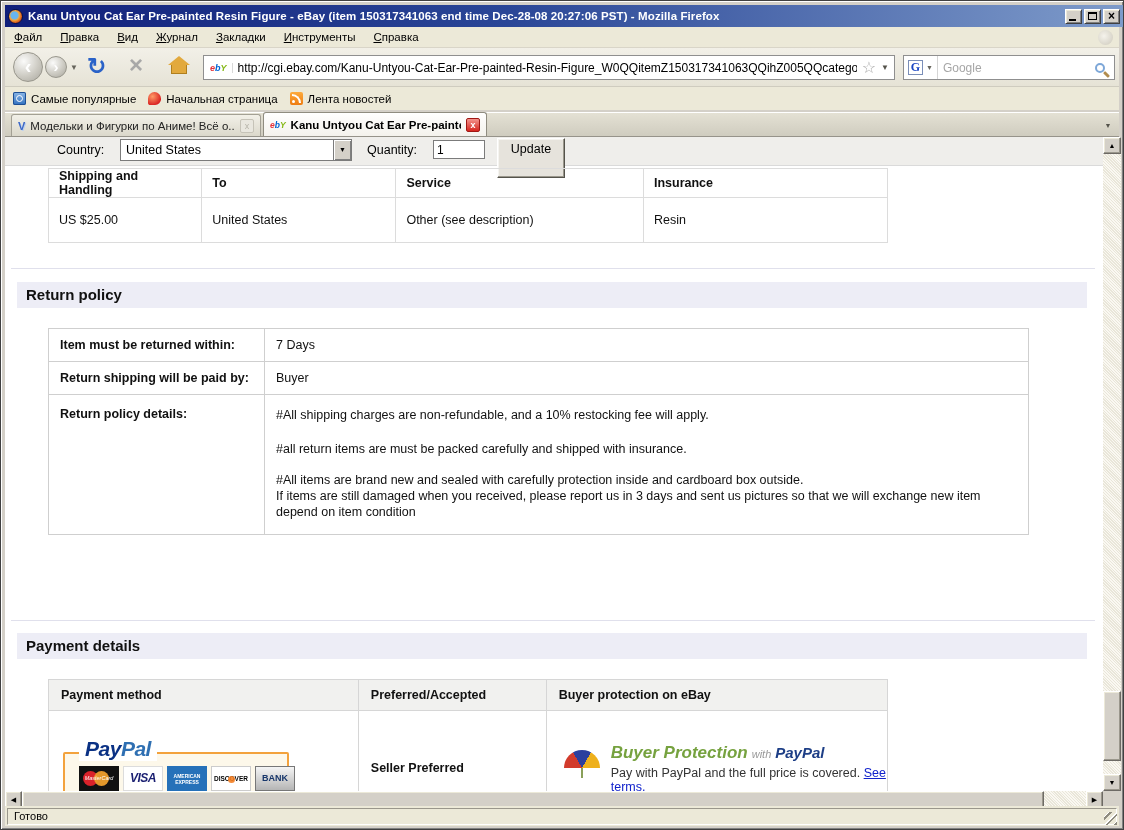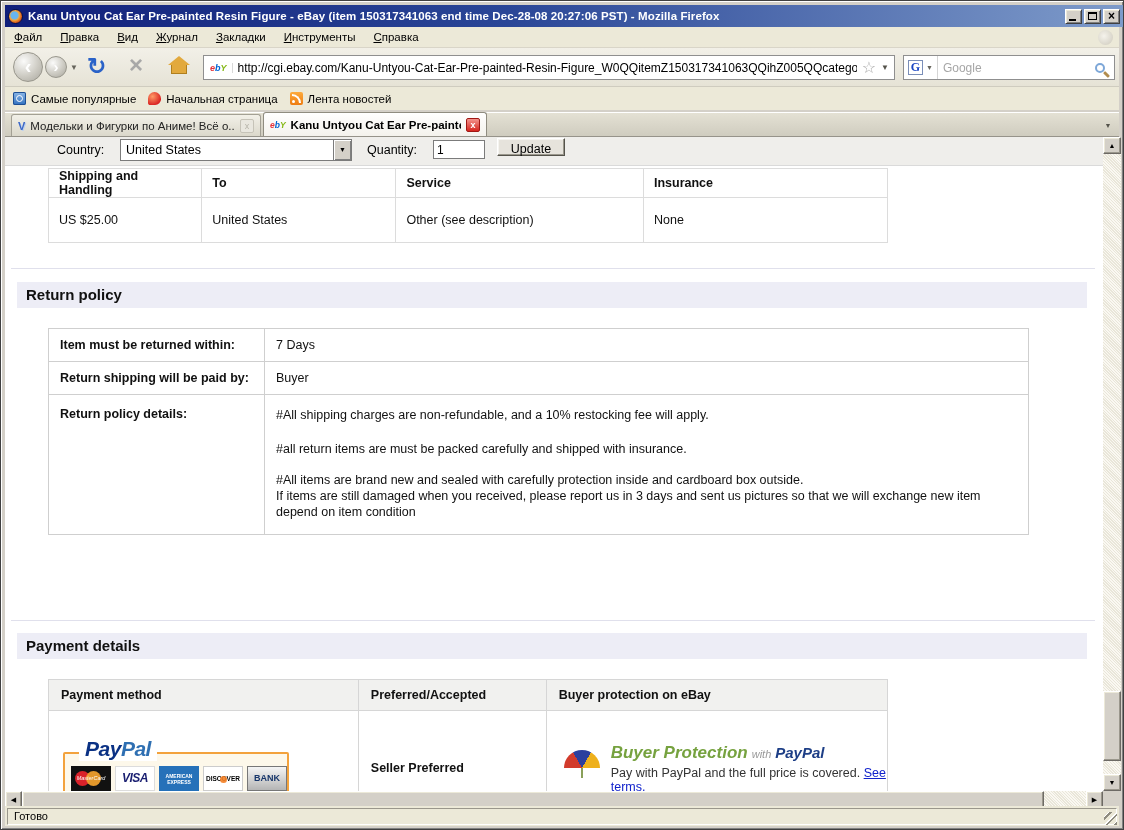--- a/index.html
+++ b/index.html
@@ -127,21 +127,21 @@
     border-bottom:1px solid #dadada; font-size:12.5px; }
   .lbl-country { position:absolute; left:52px; top:6px; }
   .select { position:absolute; left:115px; top:2px; width:232px; height:22px; background:#fff;
     border:1px solid #7b7b7b; display:flex; }
   .select-text { flex:1; padding:3px 5px; white-space:nowrap; overflow:hidden; font-size:12.5px; }
   .select-btn { width:18px; background:#d4d0c8; border-left:1px solid #7b7b7b; text-align:center;
     font-size:7px; line-height:20px; box-shadow: inset 1px 1px 0 #fff, inset -1px -1px 0 #808080; }
   .lbl-qty { position:absolute; left:362px; top:6px; }
   .qty-input { position:absolute; left:428px; top:3px; width:52px; height:19px; border:1px solid #7b7b7b;
     font-size:12px; padding:0 3px; font-family:"Liberation Sans",sans-serif; }
-  .update-btn { position:absolute; left:492px; top:1px; width:68px; height:18px; background:#e6e3dc;
+  .update-btn { position:absolute; left:492px; top:1px; width:68px; height:40px; background:#e6e3dc;
     border:1px solid; border-color:#fff #55534b #55534b #fff; box-shadow: inset -1px -1px 0 #9a978c, inset 1px 1px 0 #f5f4f0;
     font-size:12.5px; text-align:center; line-height:20px; font-family:"Liberation Sans",sans-serif; }
   table.etab { border-collapse:collapse; font-size:12.5px; color:#111; }
   .ship-table { position:absolute; left:43px; top:31px; width:840px; }
   .ship-table th { border:1px solid #dcdcdc; text-align:left; font-weight:bold; height:29px; padding:0 10px; }
   .ship-table td { border:1px solid #dcdcdc; height:45px; padding:0 10px; font-weight:normal; }
   .divider { position:absolute; left:6px; width:1084px; height:1px; background:#e0e0ec; }
   .d1 { top:131px; } .d2 { top:483px; }
   .band { position:absolute; left:12px; width:1070px; height:26px; background:#ededf6;
     font-size:15px; font-weight:bold; line-height:26px; padding-left:9px; color:#111; }
@@ -154,21 +154,21 @@
   .rp-details p:nth-child(1) { margin-bottom:18px; }
   .rp-details p:nth-child(2) { margin-bottom:15px; }
   .rp-details p:nth-child(3) { margin-bottom:0; }
   .pay-table { position:absolute; left:43px; top:542px; width:840px; }
   .pay-table th { background:#f1f1ef; border:1px solid #d6d6d6; height:31px; text-align:left; padding:0 12px; font-weight:bold; }
   .pay-table td { border:1px solid #d6d6d6; height:115px; vertical-align:middle; padding:0; }
   .pp-wrap { padding-left:14px; }
   .pp-logo { position:relative; z-index:2; display:inline-block; margin-left:16px; padding:0 6px;
     background:#fff; font-size:21px; font-weight:bold; font-style:italic; letter-spacing:-0.5px; }
   .pp-pay { color:#0a3184; } .pp-pal { color:#2e6fb2; }
-  .cards-box { position:relative; width:226px; margin-top:-9px; padding:12px 6px 6px 6px;
+  .cards-box { position:relative; width:226px; margin-top:-9px; padding:12px 6px 6px 14px;
     border:2px solid #f3a23c; background:#fdf8ea; border-radius:2px; display:flex; gap:4px; align-items:center; }
   .card { width:40px; height:25px; flex:0 0 auto; position:relative; overflow:hidden; }
   .card.mc { background:#111; }
   .mc-c1 { position:absolute; left:4px; top:5px; width:15px; height:15px; border-radius:50%; background:#d9222a; }
   .mc-c2 { position:absolute; left:15px; top:5px; width:15px; height:15px; border-radius:50%; background:#ee9f2d; opacity:.95; }
   .mc-label { position:absolute; left:0; right:0; top:9px; color:#fff; font-size:5.5px; font-style:italic; text-align:center; z-index:2; }
   .card.visa { background:#fff; border:1px solid #dcdcdc; color:#1a1f71; font-weight:bold; font-style:italic;
     font-size:12px; text-align:center; line-height:23px; letter-spacing:-0.5px; }
   .card.amex { background:#2671b9; color:#fff; display:flex; align-items:center; justify-content:center;
     font-size:5px; line-height:6px; font-weight:bold; text-align:center; }
@@ -301,21 +301,21 @@
             <tr>
           <th>Shipping and Handling</th>
           <th>To</th>
           <th>Service</th>
           <th>Insurance</th>
         </tr>
         <tr>
           <td>US $25.00</td>
           <td>United States</td>
           <td>Other (see description)</td>
-          <td>None</td>
+          <td>Resin</td>
         </tr>
       </tbody>
         </table>
 
       <div class="divider d1"></div>
 
       <div class="band band-rp">Return policy</div>
       <table class="etab rp-table">
         <tbody>
             <tr>

